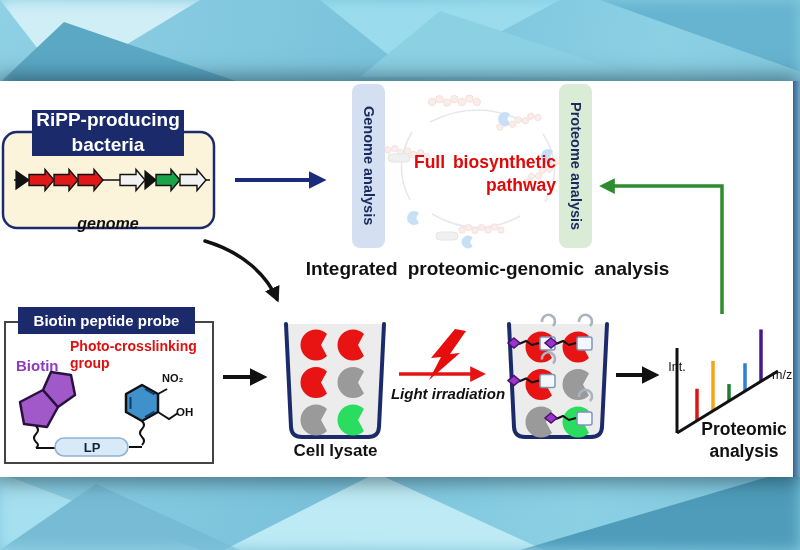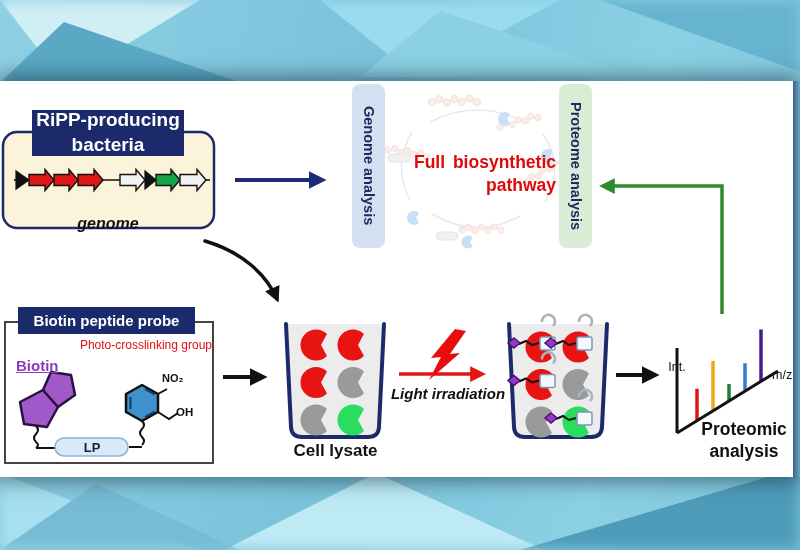--- a/index.html
+++ b/index.html
@@ -29,23 +29,23 @@
   #genome-label{left:38px;top:197px;width:140px;text-align:center;font-style:italic;font-weight:bold;font-size:16px;margin-top:18px;}
   .vpanel{position:absolute;width:33px;height:164px;top:84px;border-radius:8px;display:flex;
           align-items:center;justify-content:center;writing-mode:vertical-rl;
           font-weight:bold;font-size:14.5px;color:#1c2b5e;}
   #genome-panel{left:352px;background:#d4e0f2;}
   #proteome-panel{left:559px;background:#daecd6;}
   #pathway-label{left:390px;top:151px;width:166px;text-align:right;color:#e00808;
                  font-weight:bold;font-size:17.5px;line-height:1.3;word-spacing:3px;}
   #integrated-label{left:270px;top:258px;width:435px;text-align:center;font-weight:bold;
                     font-size:19px;word-spacing:5px;}
-  #photo-label{left:70px;top:338px;width:142px;text-align:right;color:#e01010;
-               font-weight:normal;font-size:12px;line-height:1.2;}
-  #biotin-label{left:16px;top:357px;color:#8e3bbf;font-weight:bold;font-size:15px;text-decoration:underline;}
+  #photo-label{left:70px;top:338px;width:142px;text-align:left;color:#e01010;
+               font-weight:bold;font-size:14px;line-height:1.2;}
+  #biotin-label{left:16px;top:357px;color:#8e3bbf;font-weight:bold;font-size:15px;}
   #no2-label{left:162px;top:372px;font-size:11px;font-weight:bold;}
   #oh-label{left:176px;top:406px;font-size:11.5px;font-weight:bold;}
   #lp-label{left:56px;top:439px;width:72px;height:17px;display:flex;align-items:center;
             justify-content:center;font-size:13px;font-weight:bold;color:#13233f;}
   #cell-lysate-label{left:267px;top:441px;width:137px;text-align:center;font-weight:bold;font-size:17px;}
   #light-label{left:383px;top:385px;width:130px;text-align:center;font-weight:bold;
                font-style:italic;font-size:15px;}
   #crosslinking-label{left:452px;top:443px;width:216px;text-align:center;font-weight:bold;font-size:17px;}
   #proteomic-label{left:677px;top:419px;width:134px;text-align:center;font-weight:bold;
                    font-size:17.5px;line-height:1.25;}
@@ -203,20 +203,21 @@
       <line x1="0" y1="0" x2="0" y2="-85" stroke="#111" stroke-width="3"></line>
       <line x1="0" y1="0" x2="101" y2="-62" stroke="#111" stroke-width="3"></line>
     </g>
   </svg>
 
   <div class="label navybox" id="bacteria-title">RiPP-producing bacteria</div>
   <div class="label" id="genome-label">genome</div>
   <div class="vpanel" id="genome-panel">Genome analysis</div>
   <div class="vpanel" id="proteome-panel">Proteome analysis</div>
   <div class="label" id="pathway-label">Full biosynthetic pathway</div>
+  <div class="label" id="integrated-label">Integrated proteomic-genomic analysis</div>
   <div class="label navybox" id="probe-title">Biotin peptide probe</div>
   <div class="label" id="photo-label">Photo-crosslinking group</div>
   <div class="label" id="biotin-label">Biotin</div>
   <div class="label" id="no2-label">NO₂</div>
   <div class="label" id="oh-label">OH</div>
   <div class="label" id="lp-label">LP</div>
   <div class="label" id="cell-lysate-label">Cell lysate</div>
   <div class="label" id="light-label">Light irradiation</div>
   <div class="label" id="proteomic-label">Proteomic analysis</div>
   <div class="label" id="int-label">Int.</div>

